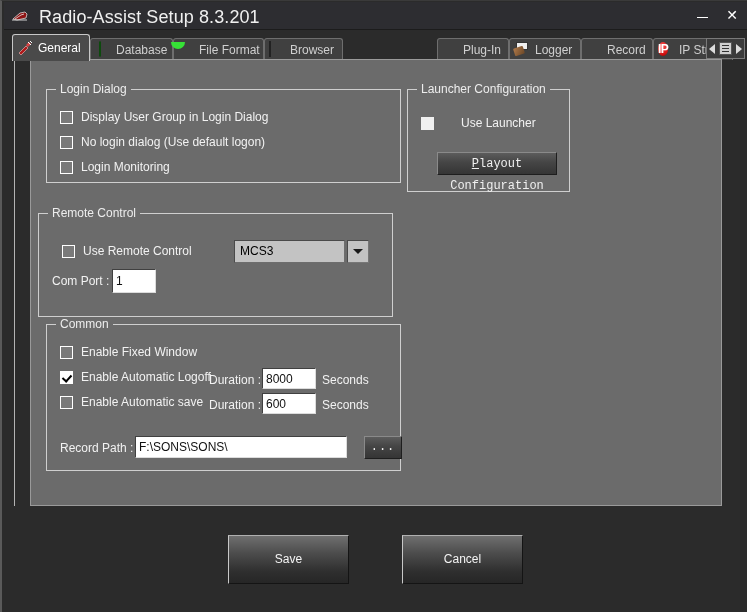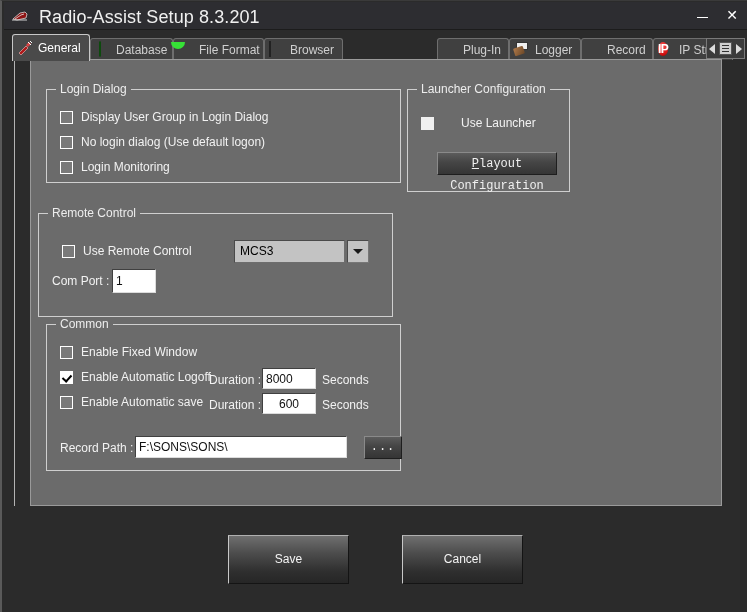--- a/index.html
+++ b/index.html
@@ -570,21 +570,21 @@
       </div>
       <span class="lbl" style="left:162px; top:48px;">Duration :</span>
       <input class="tinput" style="left: 215px; top: 43px; width: 54px; height: 21px;" value="8000">
       <span class="lbl" style="left:275px; top:48px;">Seconds</span>
 
       <div class="cbrow" style="left:13px; top:70px;">
         <span class="cb"></span>
         <span class="cblabel">Enable Automatic save</span>
       </div>
       <span class="lbl" style="left:162px; top:73px;">Duration :</span>
-      <input class="tinput" style="left: 215px; top: 68px; width: 54px; height: 21px; text-align: center;" value="600">
+      <input class="tinput" style="left: 215px; top: 68px; width: 54px; height: 21px;" value="600">
       <span class="lbl" style="left:275px; top:73px;">Seconds</span>
 
       <span class="lbl" style="left:13px; top:116px;">Record Path :</span>
       <input class="tinput" style="left: 88px; top: 111px; width: 212px; height: 22px;" value="F:\SONS\SONS\">
       <div class="btn3d" id="btn-browse">...</div>
     </div>
 
   </div>
 
   <div class="bigbtn" id="btn-save">Save</div>

